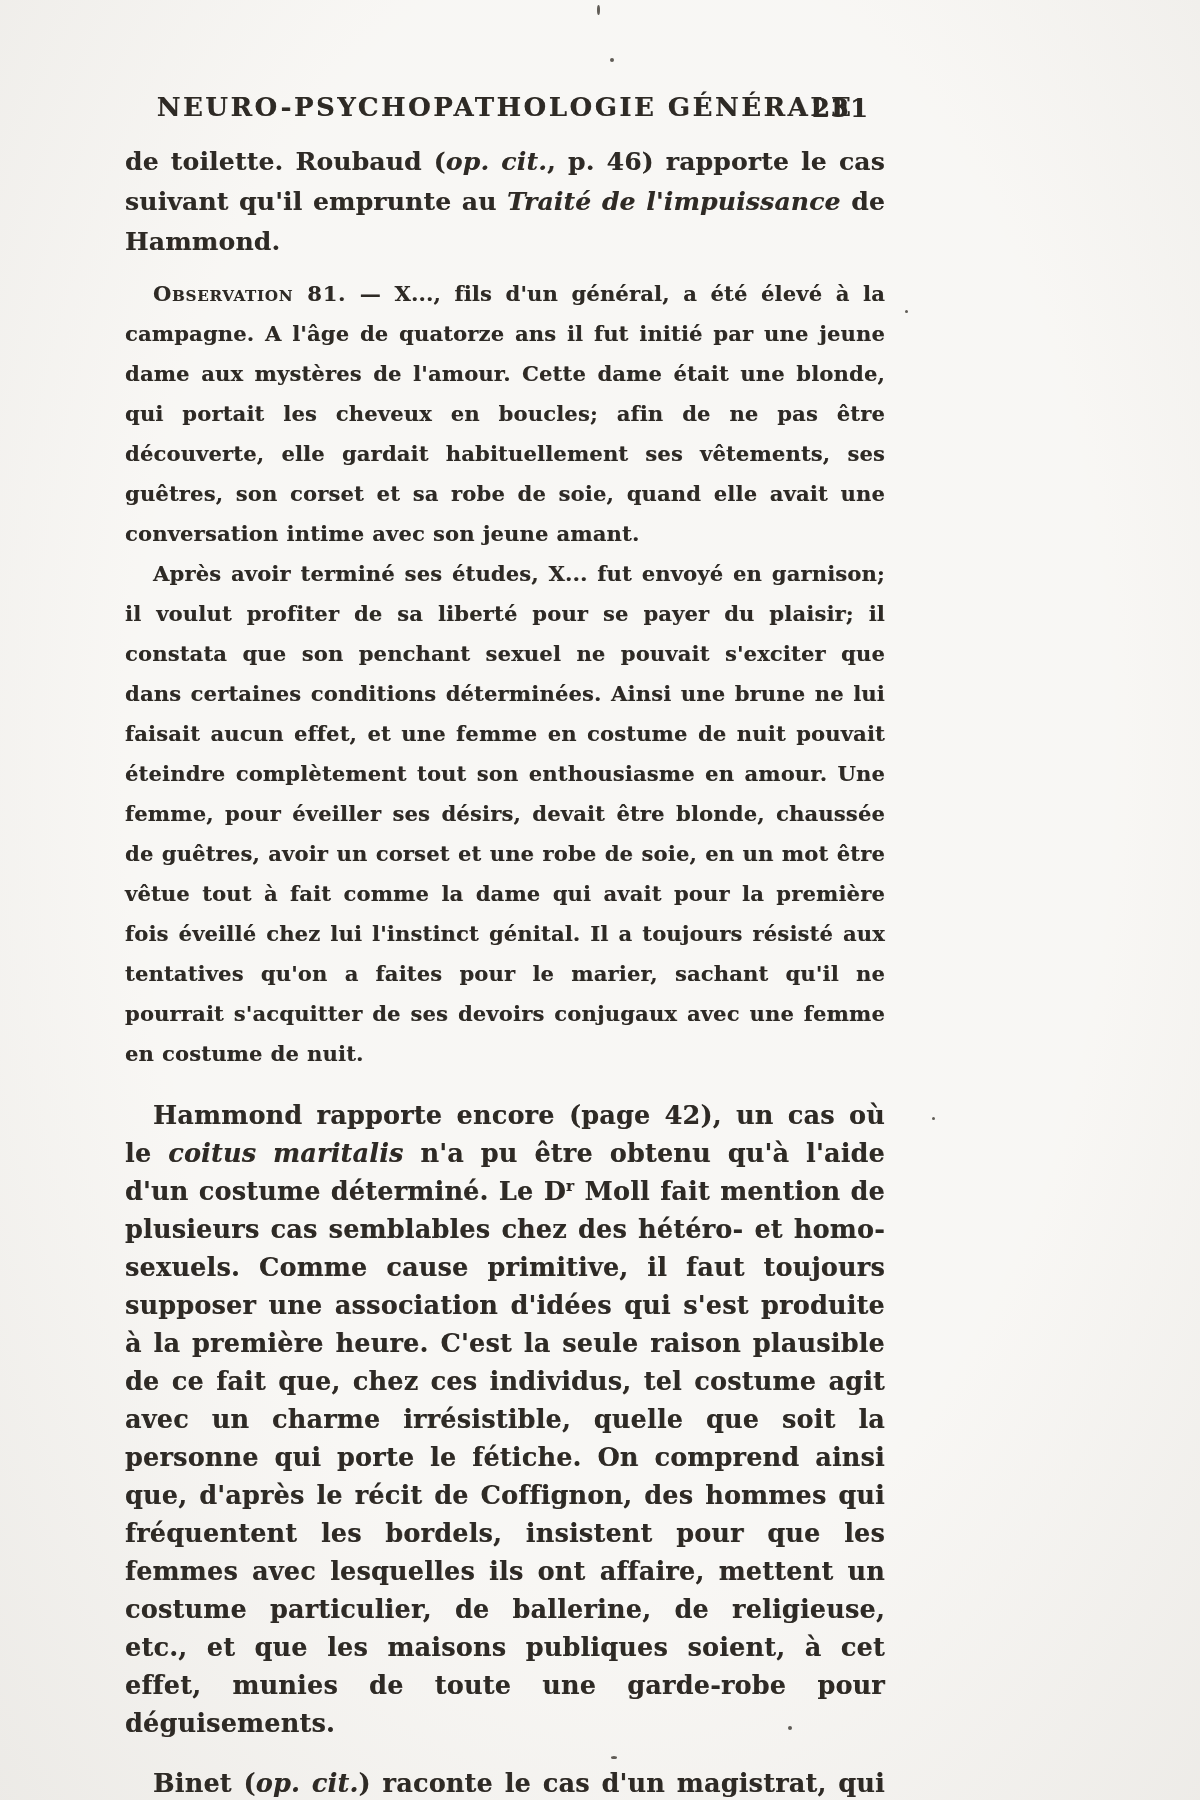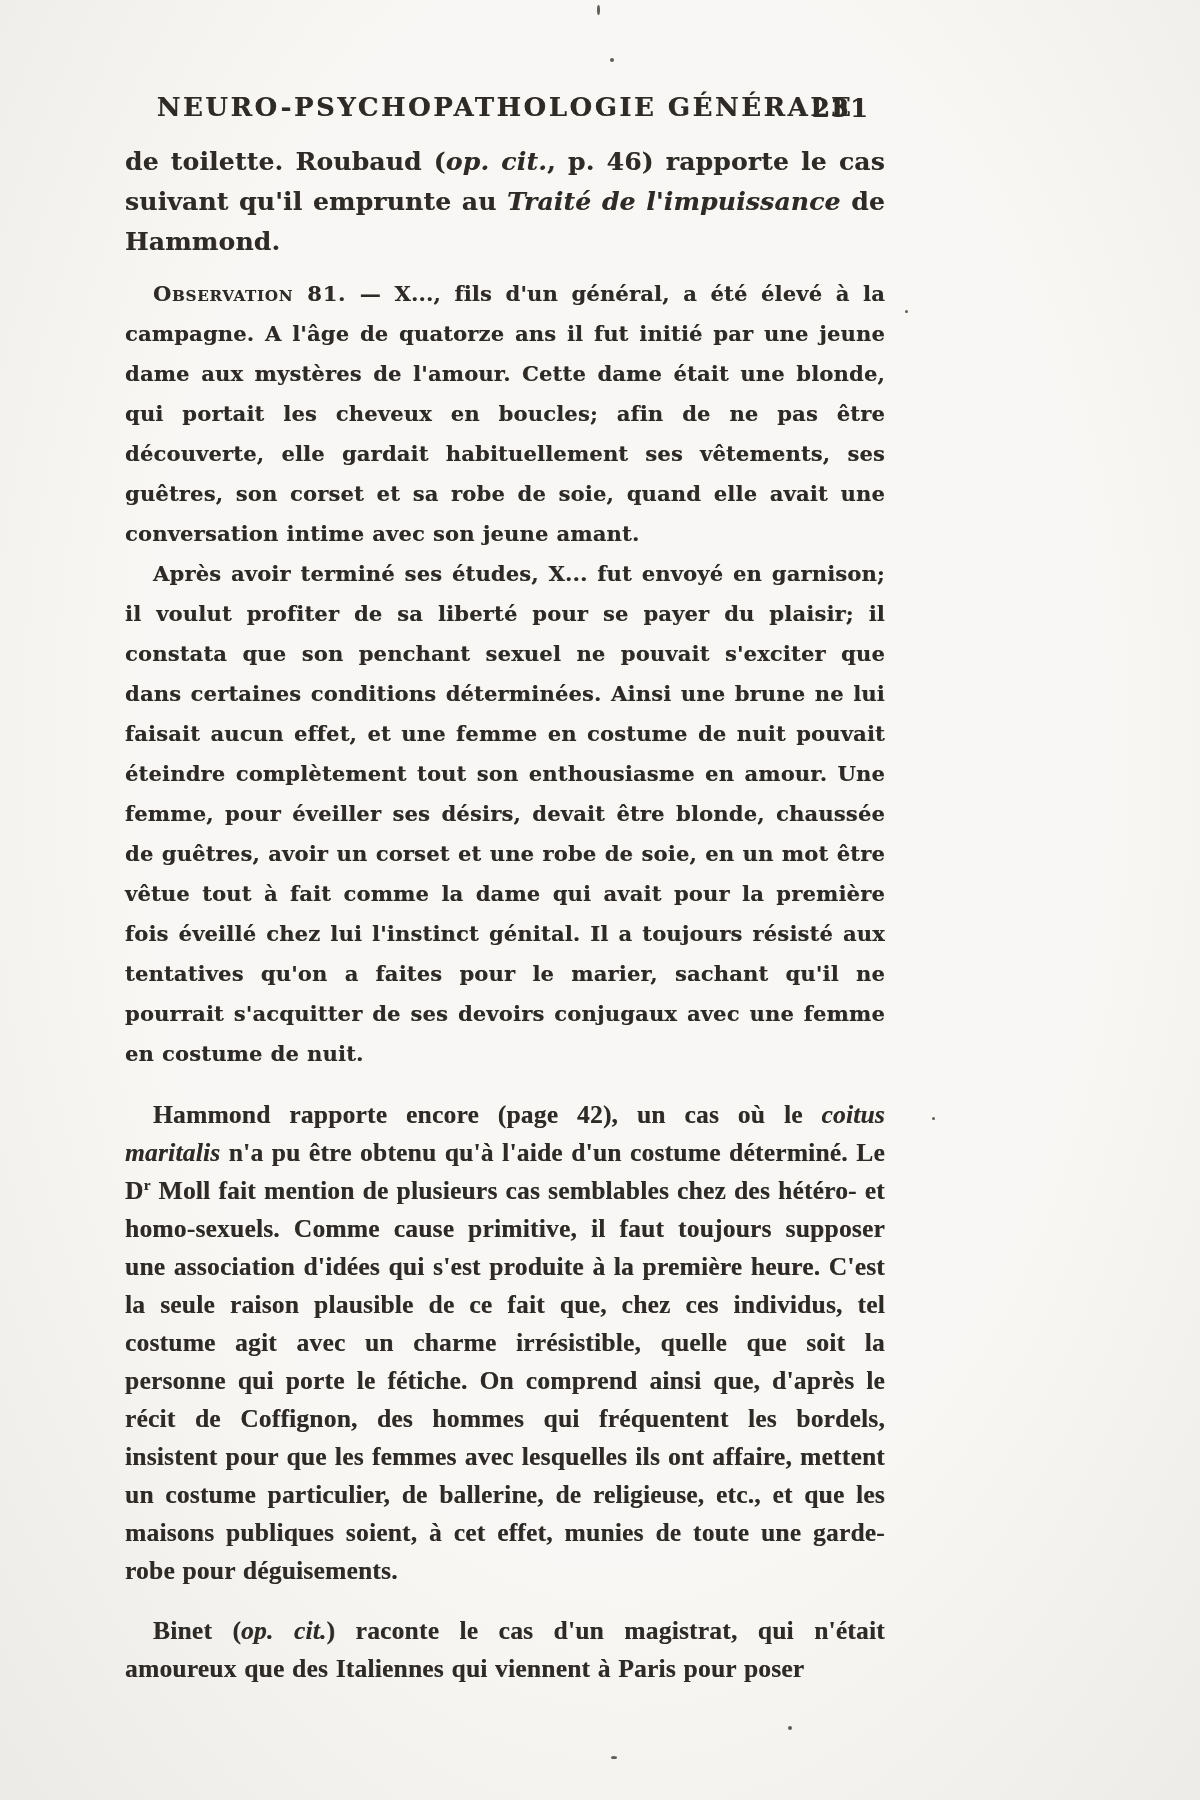--- a/index.html
+++ b/index.html
@@ -59,21 +59,20 @@
   }
   .style-observation {
     font-size: 21px;
     line-height: 40px;
     word-spacing: 0.5px;
   }
   .style-body {
     font-size: 25.5px;
     line-height: 38px;
     margin: 22px 0 0 0;
-    font-family: Liberation Serif, serif;
   }
   .indent { text-indent: 28px; }
   .italic { font-style: italic; margin-top: 24px; }
   .smallcaps { font-variant: small-caps; letter-spacing: 0.8px; }
   sup { font-size: 60%; line-height: 0; vertical-align: super; }
   .speck {
     position: absolute;
     background: rgba(45,40,34,0.75);
     border-radius: 50%;
   }

